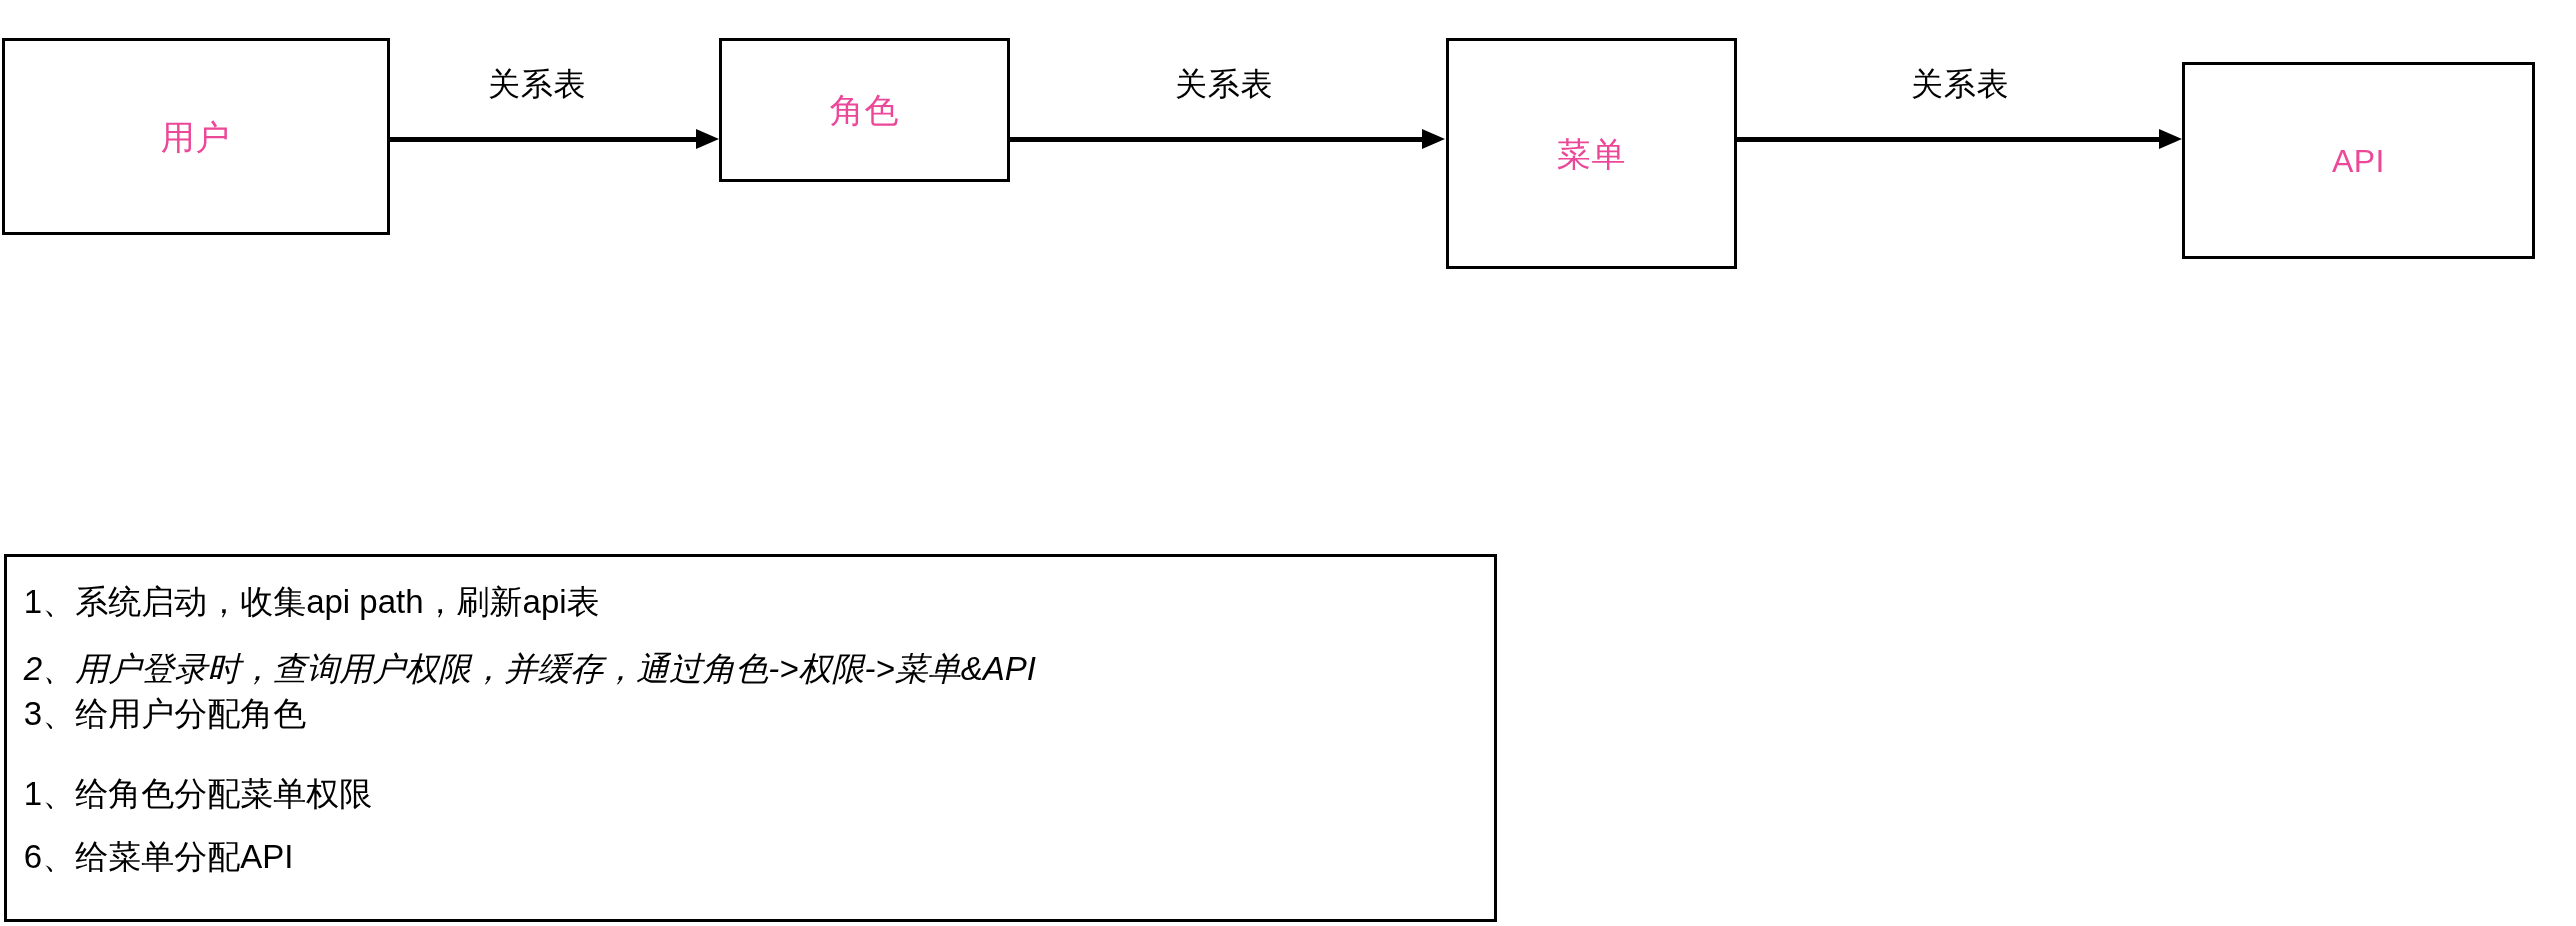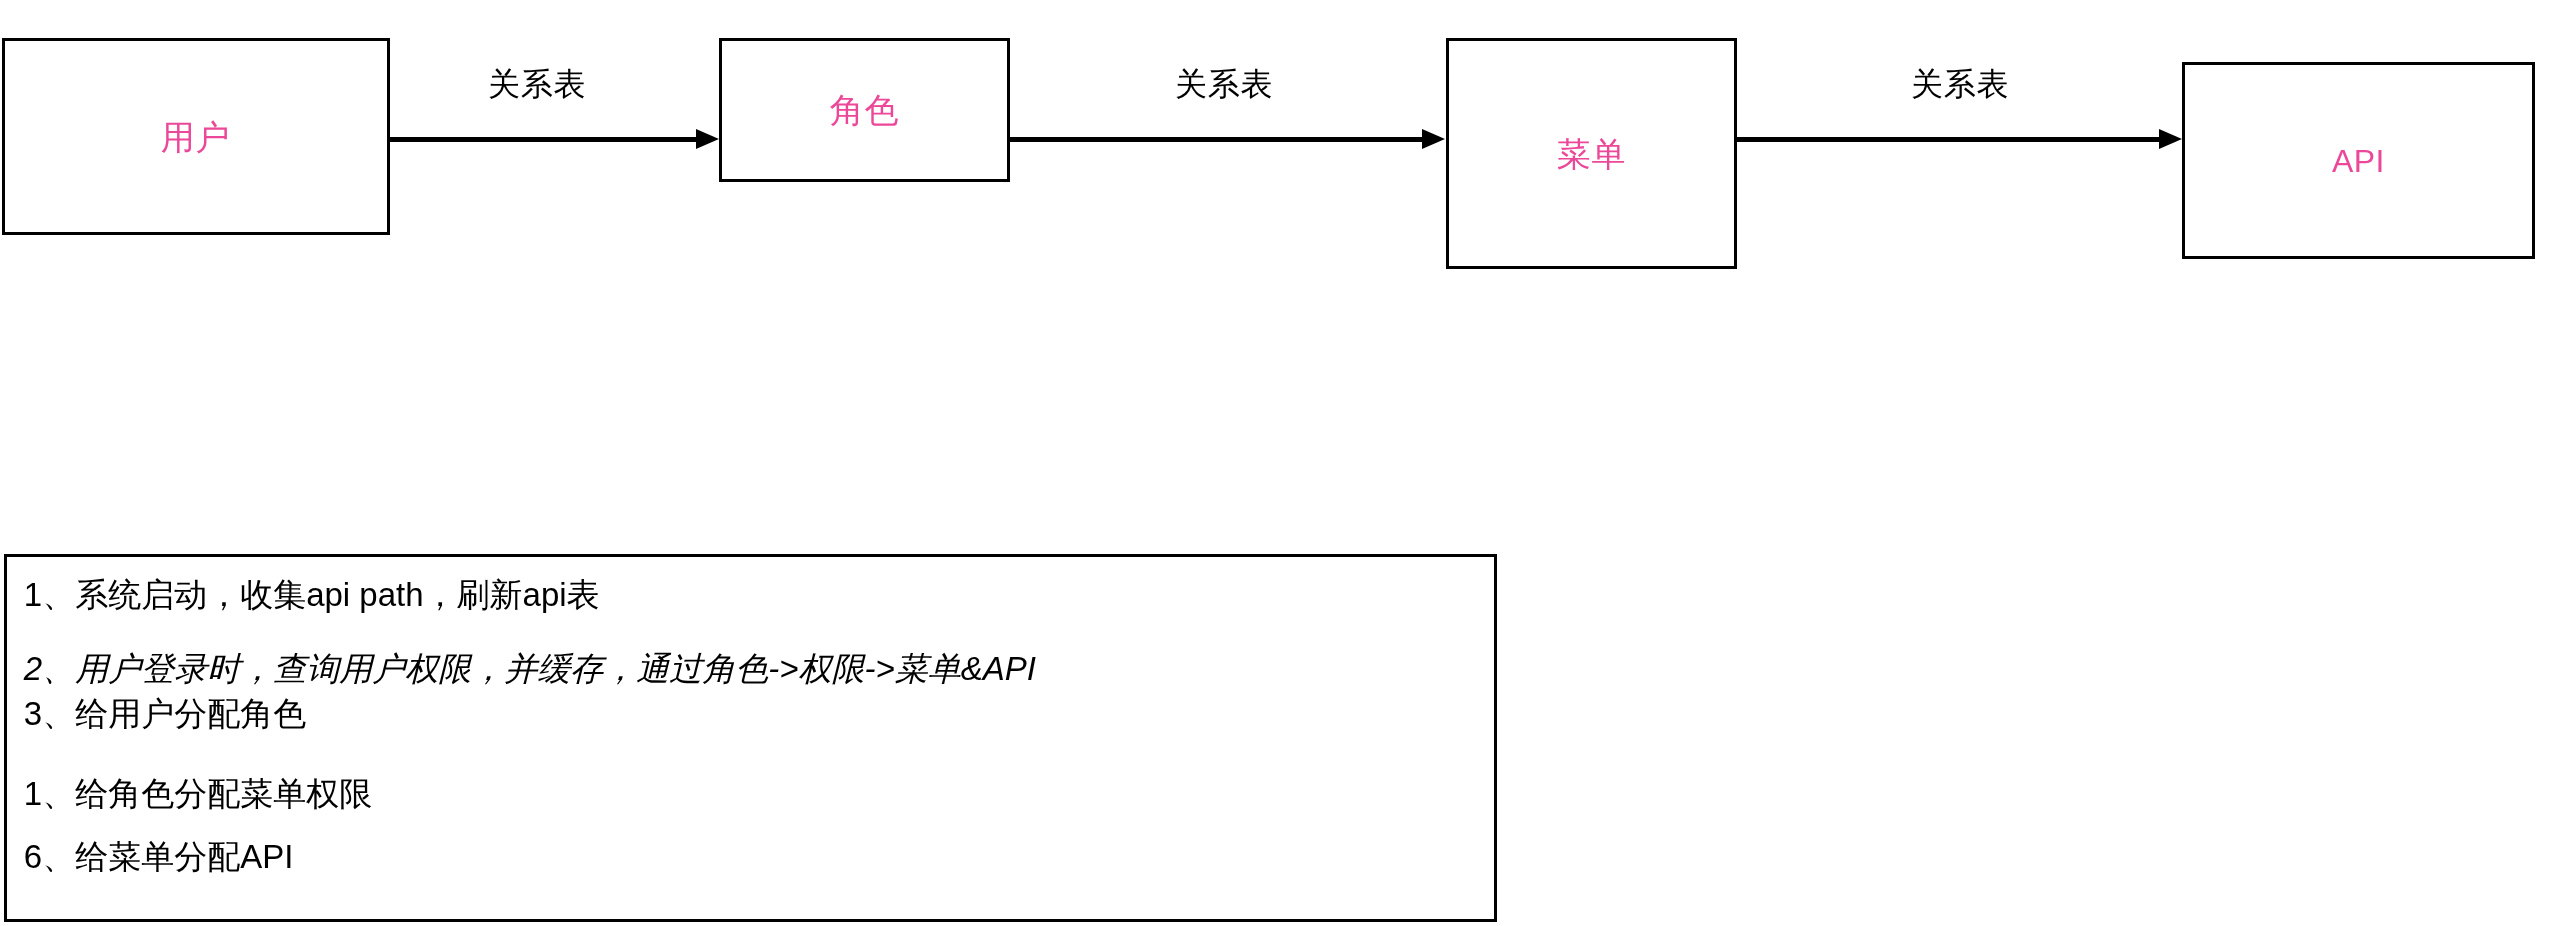--- a/index.html
+++ b/index.html
@@ -124,21 +124,21 @@
   </div>
   <div class="edge-label" style="left:1175px; top:43px;">关系表</div>
 
   <div class="connector" style="left:1736px; top:137px; width:445px;">
     <div class="shaft" style="width:423px;"></div>
     <div class="head" style="left:423px;"></div>
   </div>
   <div class="edge-label" style="left:1911px; top:43px;">关系表</div>
 
   <div id="notes-box" style="left:3.8px; top:554px; width:1493px; height:368px;">
-    <div class="note-line" style="top:21px;">1、系统启动，收集api path，刷新api表</div>
+    <div class="note-line" style="top:28px;">1、系统启动，收集api path，刷新api表</div>
     <div class="note-line" style="top:95px;font-style:italic;">2、用户登录时，查询用户权限，并缓存，通过角色-&gt;权限-&gt;菜单&amp;API</div>
     <div class="note-line" style="top:140px;">3、给用户分配角色</div>
     <div class="note-line" style="top:220px;">1、给角色分配菜单权限</div>
     <div class="note-line" style="top:283px;">6、给菜单分配API</div>
   </div>
 
 </div>
 
 
 </body></html>

